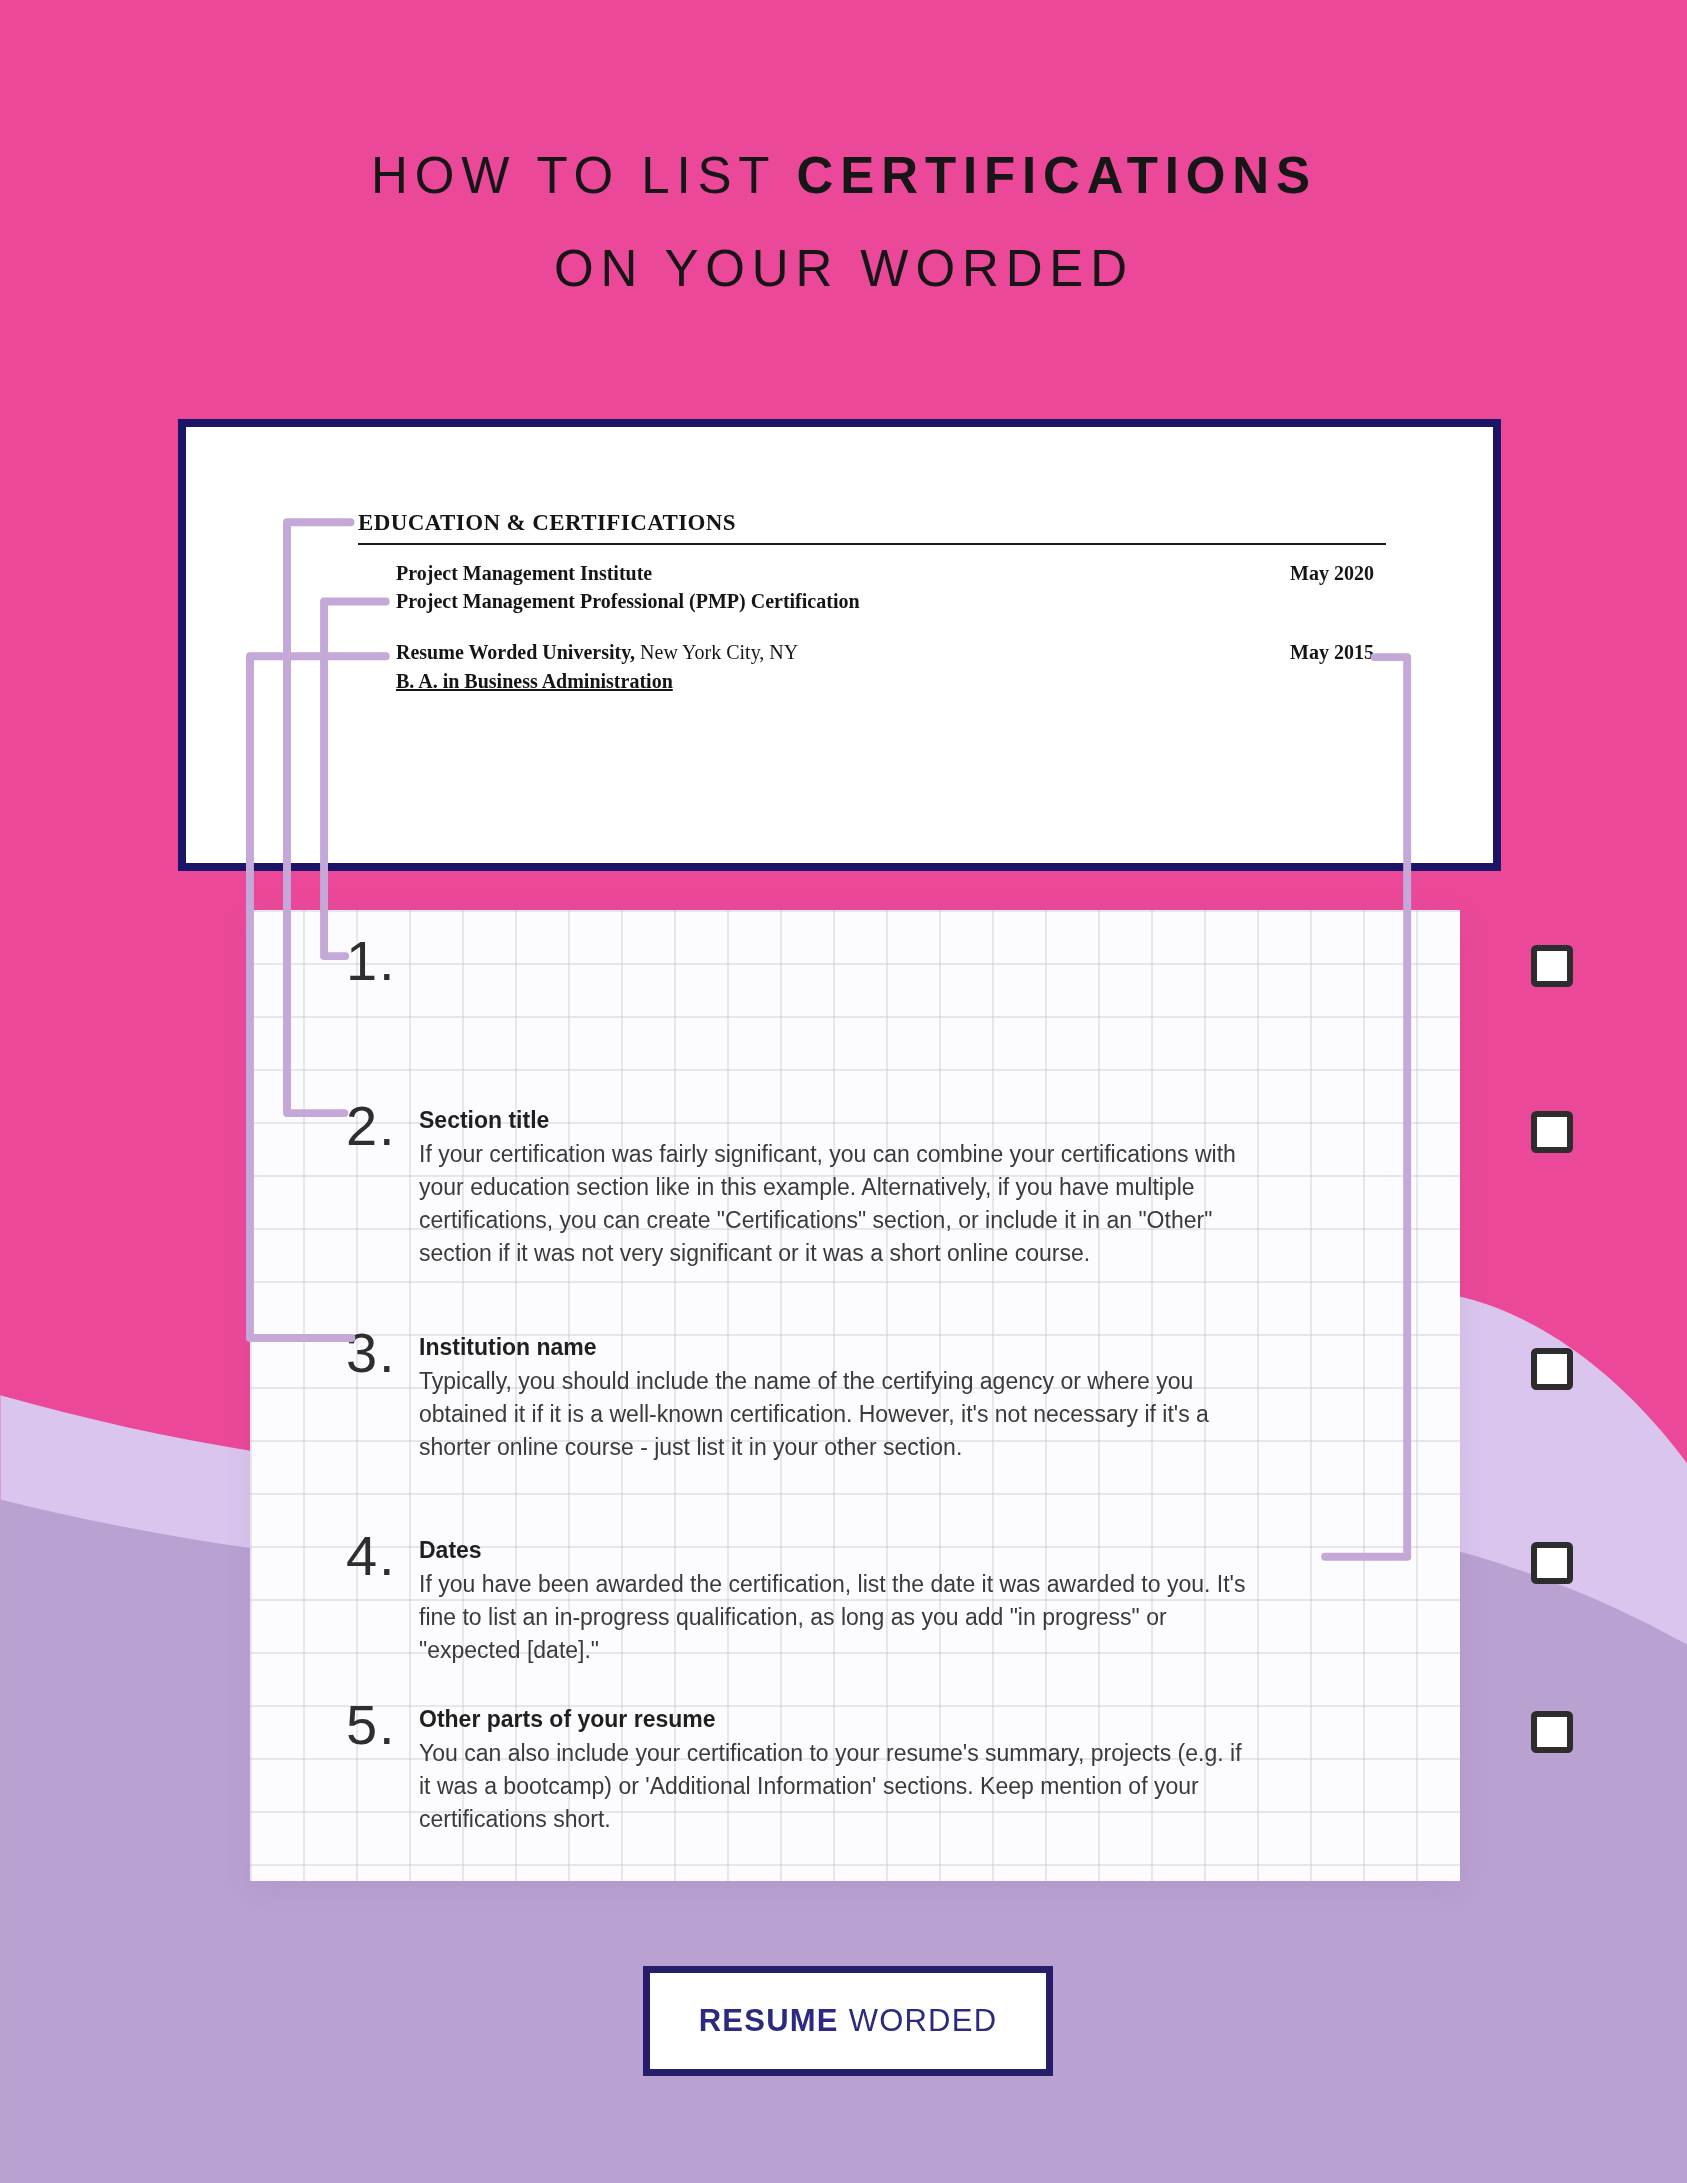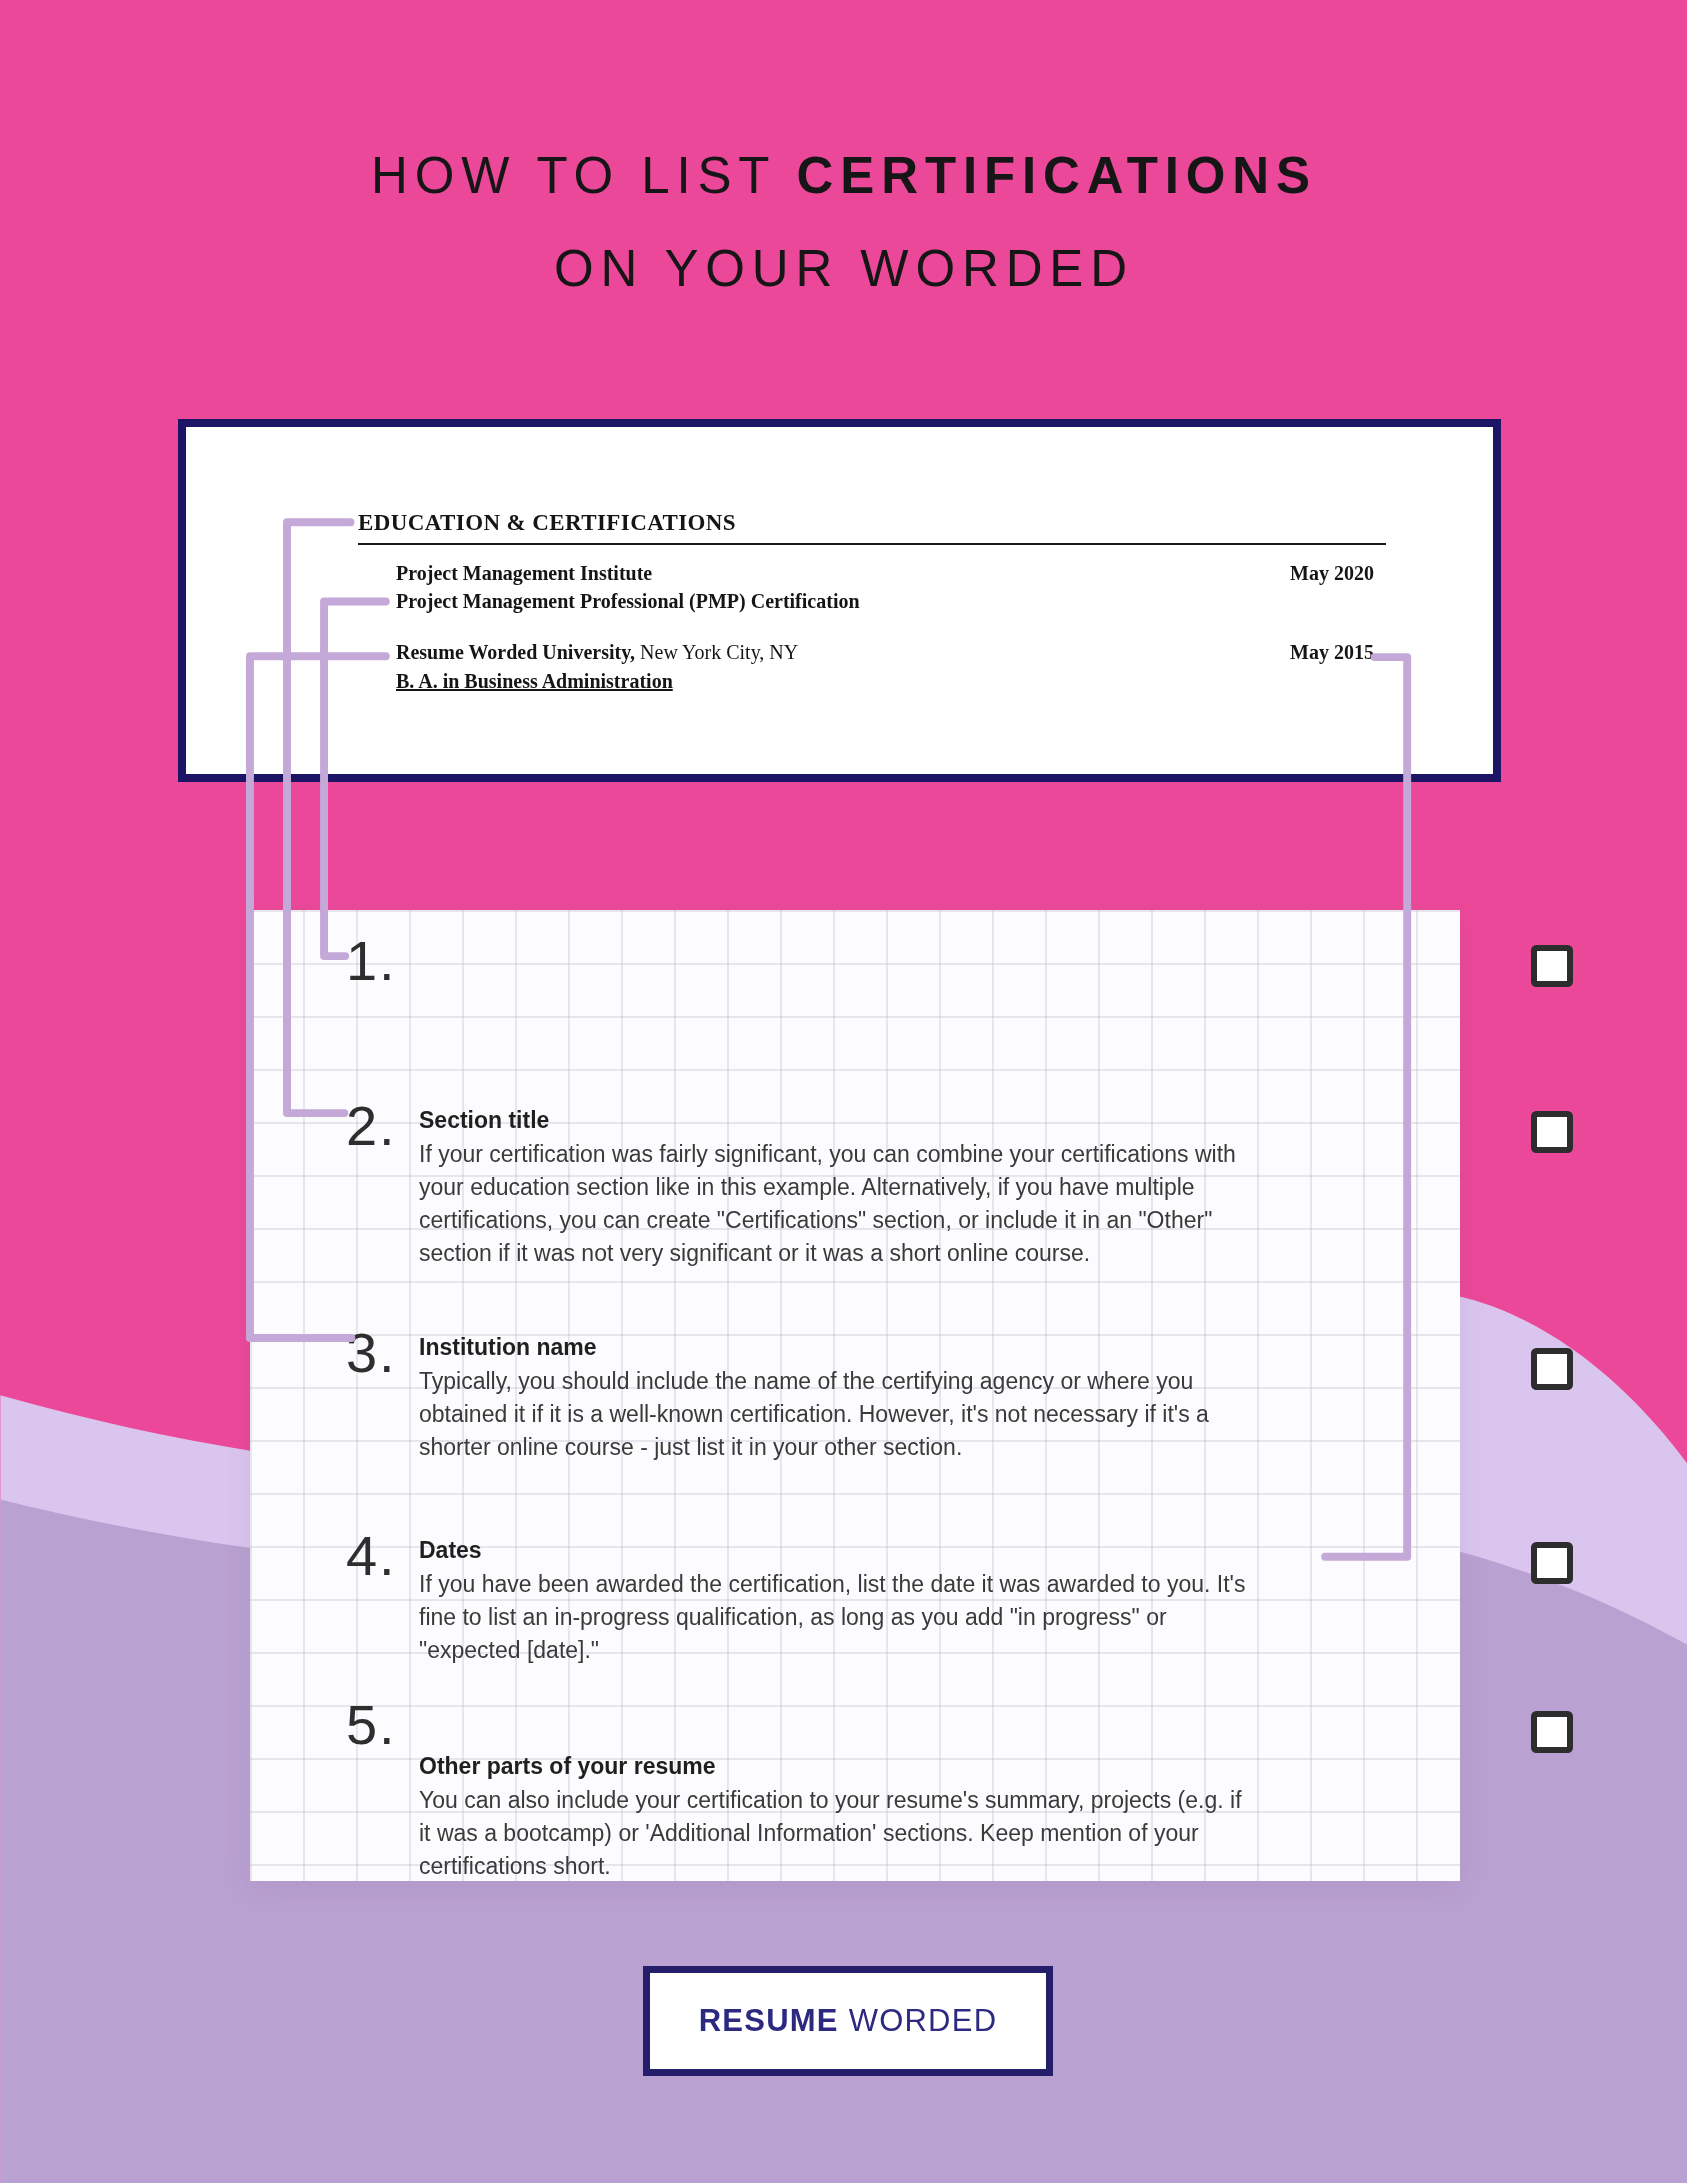--- a/index.html
+++ b/index.html
@@ -69,21 +69,21 @@
   .checkbox{
     position:absolute;left:1281px;
     width:42px;height:42px;
     border:6.2px solid var(--checkbox-ink);
     border-radius:5.3px;
     background:#ffffff;
   }
   
   .resume-box{
     position:absolute;left:178px;top:419px;
-    width:1323px;height:363px;
+    width:1323px;height:452px;
     background:#ffffff;
     border:8px solid var(--navy);
     z-index:3;
     font-family:"Liberation Serif",serif;
     color:#151515;
   }
   .resume-header{
     position:absolute;left:172px;top:83px;
     font-size:23px;font-weight:700;letter-spacing:0.4px;
   }
@@ -154,21 +154,21 @@
     <div class="checkbox" style="top:438px;"></div>
 
     <div class="item-num" style="left:96px;top:618px;">4.</div>
     <div class="item-text" style="left:169px;top:625px;">
       <div class="item-title">Dates</div>
       <div class="item-body">If you have been awarded the certification, list the date it was awarded to you. It's fine to list an in-progress qualification, as long as you add "in progress" or "expected [date]."</div>
     </div>
     <div class="checkbox" style="top:632px;"></div>
 
     <div class="item-num" style="left:96px;top:787px;">5.</div>
-    <div class="item-text" style="left:169px;top:794px;margin-top:47px;">
+    <div class="item-text" style="left:169px;top:794px;">
       <div class="item-title">Other parts of your resume</div>
       <div class="item-body">You can also include your certification to your resume's summary, projects (e.g. if it was a bootcamp) or 'Additional Information' sections. Keep mention of your certifications short.</div>
     </div>
     <div class="checkbox" style="top:801px;"></div>
   </div>
 
   <div class="resume-box">
     <div class="resume-header">EDUCATION &amp; CERTIFICATIONS</div>
     <div class="resume-underline"></div>
 

